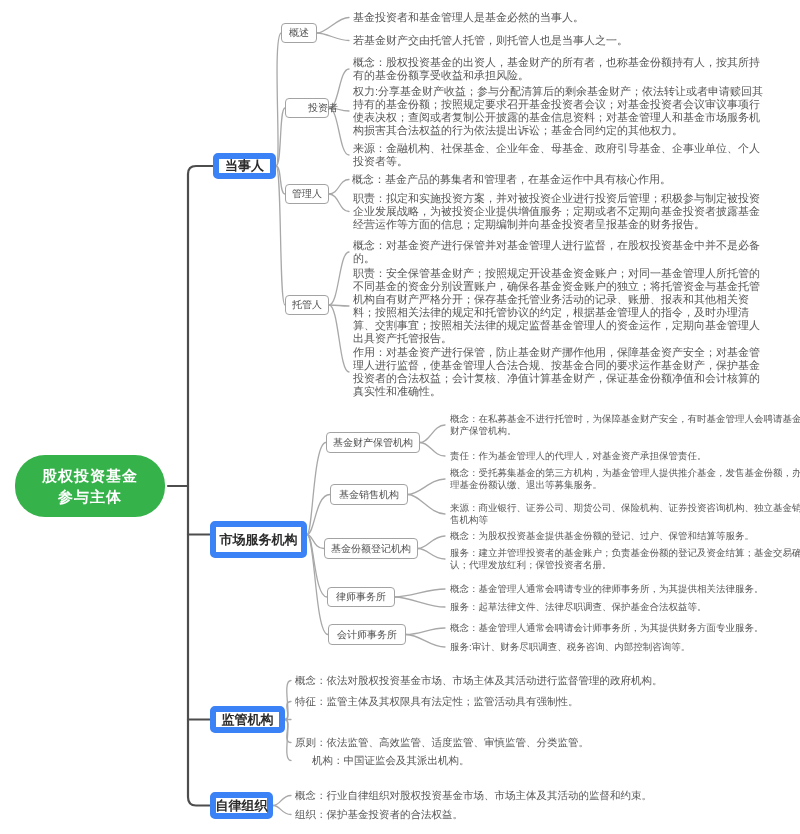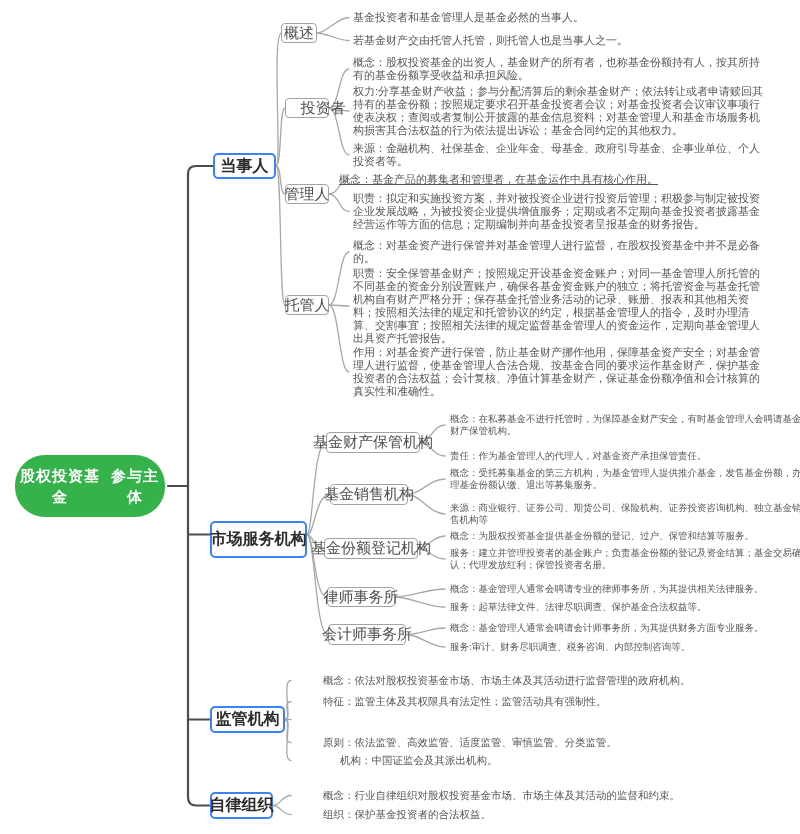--- a/index.html
+++ b/index.html
@@ -1,33 +1,33 @@
 <!DOCTYPE html>
 <html><head>
 <meta charset="utf-8">
 <style>
   html,body{margin:0;padding:0;background:#ffffff;}
   body{width:800px;height:834px;position:relative;overflow:hidden;
        font-family:"Liberation Sans","DejaVu Sans",sans-serif;}
   #canvas{position:absolute;left:0;top:0;width:800px;height:834px;}
   svg.links{position:absolute;left:0;top:0;}
   .root-node{position:absolute;left:15px;top:455px;width:150px;height:62px;
-    border-radius:30px;display:flex;flex-direction:row;align-items:center;
+    border-radius:30px;display:flex;flex-direction:column;align-items:center;
     justify-content:center;color:#ffffff;font-weight:bold;font-size:15px;
     line-height:21px;letter-spacing:1px;text-align:center;}
-  .node1{position:absolute;background:#fff;border:2px solid #3b82f6;border-radius:5px;
+  .node1{position:absolute;background:#fff;border:6px solid #3b82f6;border-radius:5px;
     box-sizing:border-box;display:flex;align-items:center;justify-content:center;
-    font-size:16px;font-weight:bold;color:#2b2b2b;white-space:nowrap;}
+    font-size:13px;font-weight:bold;color:#2b2b2b;white-space:nowrap;}
   .node2{position:absolute;background:#fff;border:1px solid #a3a3a3;border-radius:4px;
     box-sizing:border-box;display:flex;align-items:center;justify-content:center;
-    font-size:15px;color:#4f4f4f;white-space:nowrap;}
+    font-size:10px;color:#4f4f4f;white-space:nowrap;}
   .leaf{position:absolute;color:#575757;}
   .t1{font-size:11px;line-height:13px;width:412px;}
   .t2{font-size:9.5px;line-height:12px;width:352px;}
-  .t3{font-size:10.5px;line-height:13px;white-space:nowrap;margin-left:28px;}
+  .t3{font-size:10.5px;line-height:13px;white-space:nowrap;}
 </style>
 </head>
 <body>
 
 <div id="canvas">
 
   <svg class="links" width="800" height="834">
     <g fill="none" stroke-width="2.2" stroke-linecap="round" stroke="#4d4d4d">
       <path d="M168,486 H188"></path>
       <path d="M213,166 H196 Q188,166 188,174 V486"></path>
@@ -107,21 +107,21 @@
   <div class="node2" style="left:330px;top:484px;width:78px;height:21px;">基金销售机构</div>
   <div class="node2" style="left:324px;top:538px;width:94px;height:21px;">基金份额登记机构</div>
   <div class="node2" style="left:327px;top:587px;width:68px;height:20px;">律师事务所</div>
   <div class="node2" style="left:328px;top:624px;width:78px;height:21px;">会计师事务所</div>
 
   <div class="leaf t1" style="left:353px;top:11px;">基金投资者和基金管理人是基金必然的当事人。</div>
   <div class="leaf t1" style="left:353px;top:34px;">若基金财产交由托管人托管，则托管人也是当事人之一。</div>
   <div class="leaf t1" style="left:353px;top:56px;">概念：股权投资基金的出资人，基金财产的所有者，也称基金份额持有人，按其所持有的基金份额享受收益和承担风险。</div>
   <div class="leaf t1" style="left:353px;top:85px;">权力:分享基金财产收益；参与分配清算后的剩余基金财产；依法转让或者申请赎回其持有的基金份额；按照规定要求召开基金投资者会议；对基金投资者会议审议事项行使表决权；查阅或者复制公开披露的基金信息资料；对基金管理人和基金市场服务机构损害其合法权益的行为依法提出诉讼；基金合同约定的其他权力。</div>
   <div class="leaf t1" style="left:353px;top:142px;">来源：金融机构、社保基金、企业年金、母基金、政府引导基金、企事业单位、个人投资者等。</div>
-  <div class="leaf t1" style="left:339px;top:173px;text-decoration:underline;">概念：基金产品的募集者和管理者，在基金运作中具有核心作用。</div>
+  <div class="leaf t1" style="left:352px;top:173px;">概念：基金产品的募集者和管理者，在基金运作中具有核心作用。</div>
   <div class="leaf t1" style="left:353px;top:192px;">职责：拟定和实施投资方案，并对被投资企业进行投资后管理；积极参与制定被投资企业发展战略，为被投资企业提供增值服务；定期或者不定期向基金投资者披露基金经营运作等方面的信息；定期编制并向基金投资者呈报基金的财务报告。</div>
   <div class="leaf t1" style="left:353px;top:239px;">概念：对基金资产进行保管并对基金管理人进行监督，在股权投资基金中并不是必备的。</div>
   <div class="leaf t1" style="left:353px;top:267px;">职责：安全保管基金财产；按照规定开设基金资金账户；对同一基金管理人所托管的不同基金的资金分别设置账户，确保各基金资金账户的独立；将托管资金与基金托管机构自有财产严格分开；保存基金托管业务活动的记录、账册、报表和其他相关资料；按照相关法律的规定和托管协议的约定，根据基金管理人的指令，及时办理清算、交割事宜；按照相关法律的规定监督基金管理人的资金运作，定期向基金管理人出具资产托管报告。</div>
   <div class="leaf t1" style="left:353px;top:346px;">作用：对基金资产进行保管，防止基金财产挪作他用，保障基金资产安全；对基金管理人进行监督，使基金管理人合法合规、按基金合同的要求运作基金财产，保护基金投资者的合法权益；会计复核、净值计算基金财产，保证基金份额净值和会计核算的真实性和准确性。</div>
 
   <div class="leaf t2" style="left:450px;top:413px;">概念：在私募基金不进行托管时，为保障基金财产安全，有时基金管理人会聘请基金财产保管机构。</div>
   <div class="leaf t2" style="left:450px;top:450px;">责任：作为基金管理人的代理人，对基金资产承担保管责任。</div>
   <div class="leaf t2" style="left:450px;top:467px;">概念：受托募集基金的第三方机构，为基金管理人提供推介基金，发售基金份额，办理基金份额认缴、退出等募集服务。</div>
   <div class="leaf t2" style="left:450px;top:502px;">来源：商业银行、证券公司、期货公司、保险机构、证券投资咨询机构、独立基金销售机构等</div>
   <div class="leaf t2" style="left:450px;top:530px;">概念：为股权投资基金提供基金份额的登记、过户、保管和结算等服务。</div>

